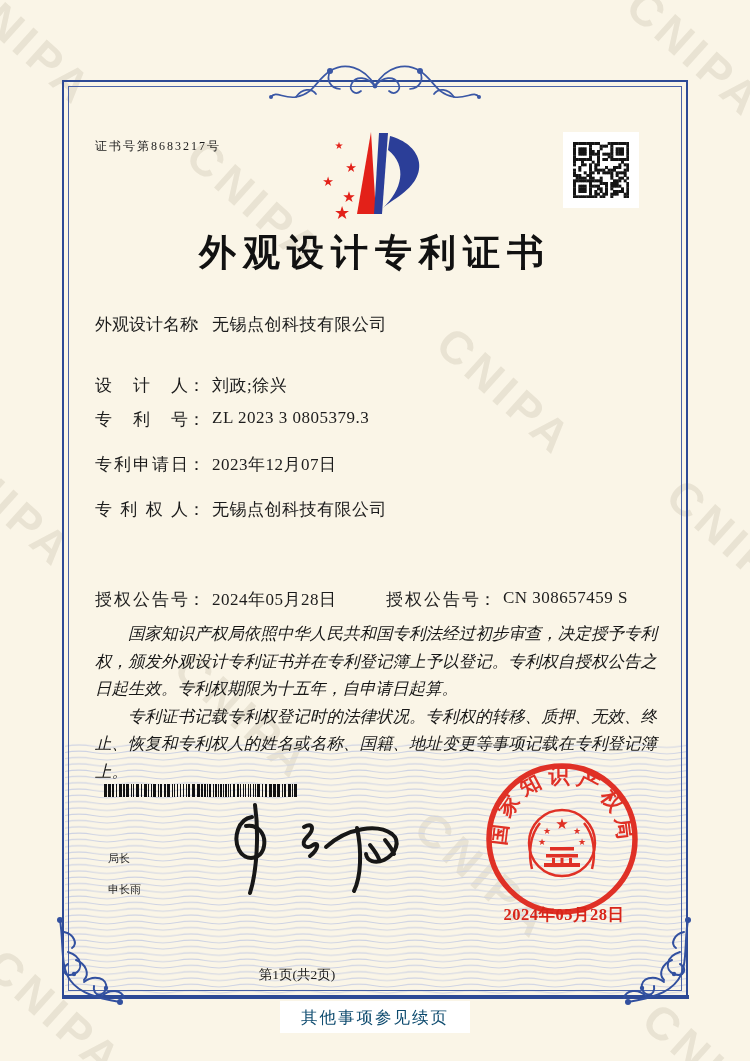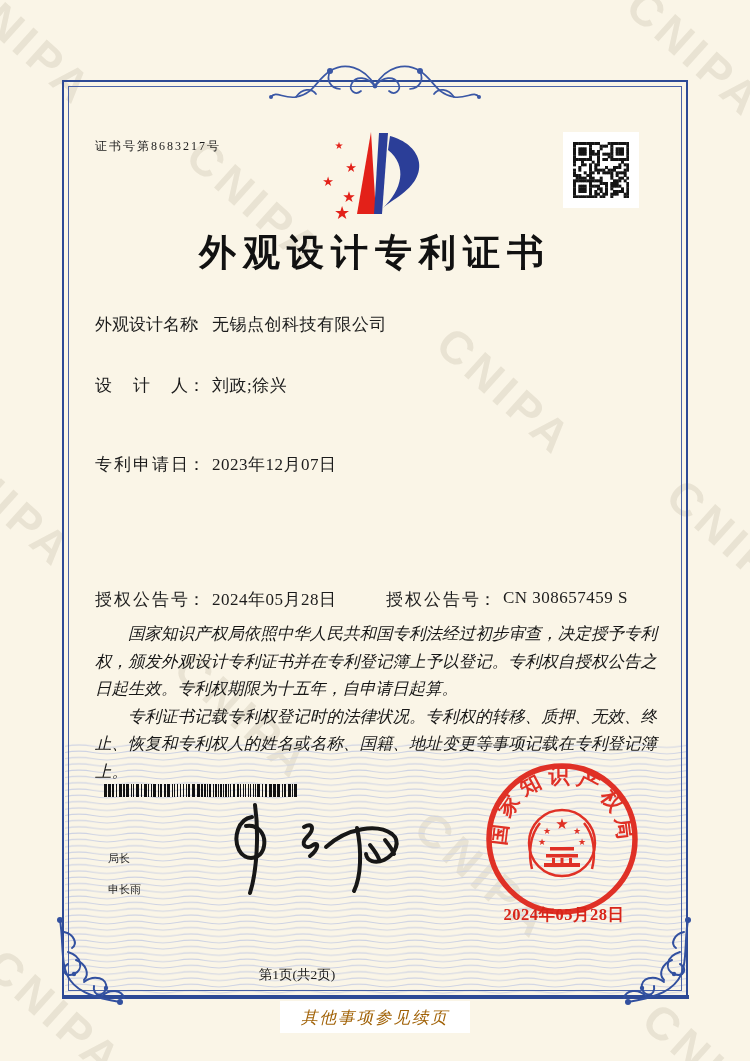--- a/index.html
+++ b/index.html
@@ -53,21 +53,21 @@
   .signer{position:absolute; left:108px; top:843px; z-index:3; font-size:11px; line-height:31px;}
   .signature{position:absolute; left:200px; top:793px; z-index:3;}
   .seal{position:absolute; left:480px; top:757px; z-index:4; opacity:0.93;}
   .seal-date{position:absolute; left:478px; top:904px; width:172px; text-align:center;
     color:#d8251a; font-size:16.5px; font-weight:700; letter-spacing:0.5px; z-index:5;}
   .page-num{position:absolute; left:0; top:966px; width:594px; text-align:center;
     font-size:13.5px; z-index:3;}
   .note-patch{position:absolute; left:280px; top:1001px; width:190px; height:32px;
     background:#ffffff; z-index:3;}
   .note-text{position:absolute; left:0; top:1007px; width:750px; text-align:center;
-    font-size:16.5px; font-style:italic; letter-spacing:2px; z-index:4; color:#a16207;}
+    font-size:16.5px; letter-spacing:2px; z-index:4; color:#0c4a6e;}
 </style>
 </head>
 <body>
 
 <div class="page">
 
   <div class="wm" style="left:-18px; top:-34px;">CNIPA</div>
   <div class="wm" style="left:652px; top:-22px;">CNIPA</div>
   <div class="wm" style="left:212px; top:128px;">CNIPA</div>
   <div class="wm" style="left:462px; top:316px;">CNIPA</div>
@@ -403,22 +403,28 @@
   </div>
 
   <div class="cert-title">外观设计专利证书</div>
 
   <div class="field-row" style="top:313px;">
     <span class="flabel">外观设计名称</span><span class="colon">：</span><span class="fvalue">无锡点创科技有限公司</span>
   </div>
   <div class="field-row" style="top:374px;">
     <span class="flabel">设计人</span><span class="colon">：</span><span class="fvalue">刘政;徐兴</span>
   </div>
+  <div class="field-row" style="top:408px;">
+    <span class="flabel">专利号</span><span class="colon">：</span><span class="fvalue">ZL 2023 3 0805379.3</span>
+  </div>
   <div class="field-row" style="top:453px;">
     <span class="flabel">专利申请日</span><span class="colon">：</span><span class="fvalue">2023年12月07日</span>
+  </div>
+  <div class="field-row" style="top:498px;">
+    <span class="flabel">专利权人</span><span class="colon">：</span><span class="fvalue">无锡点创科技有限公司</span>
   </div>
   <div class="field-row" style="top:588px;">
     <span class="flabel">授权公告号</span><span class="colon">：</span><span class="fvalue">2024年05月28日</span>
     <span class="pair2">
       <span class="flabel">授权公告号</span><span class="colon">：</span><span class="fvalue">CN 308657459 S</span>
     </span>
   </div>
 
   <div class="body-text">
     <p>国家知识产权局依照中华人民共和国专利法经过初步审查，决定授予专利权，颁发外观设计专利证书并在专利登记簿上予以登记。专利权自授权公告之日起生效。专利权期限为十五年，自申请日起算。</p>

